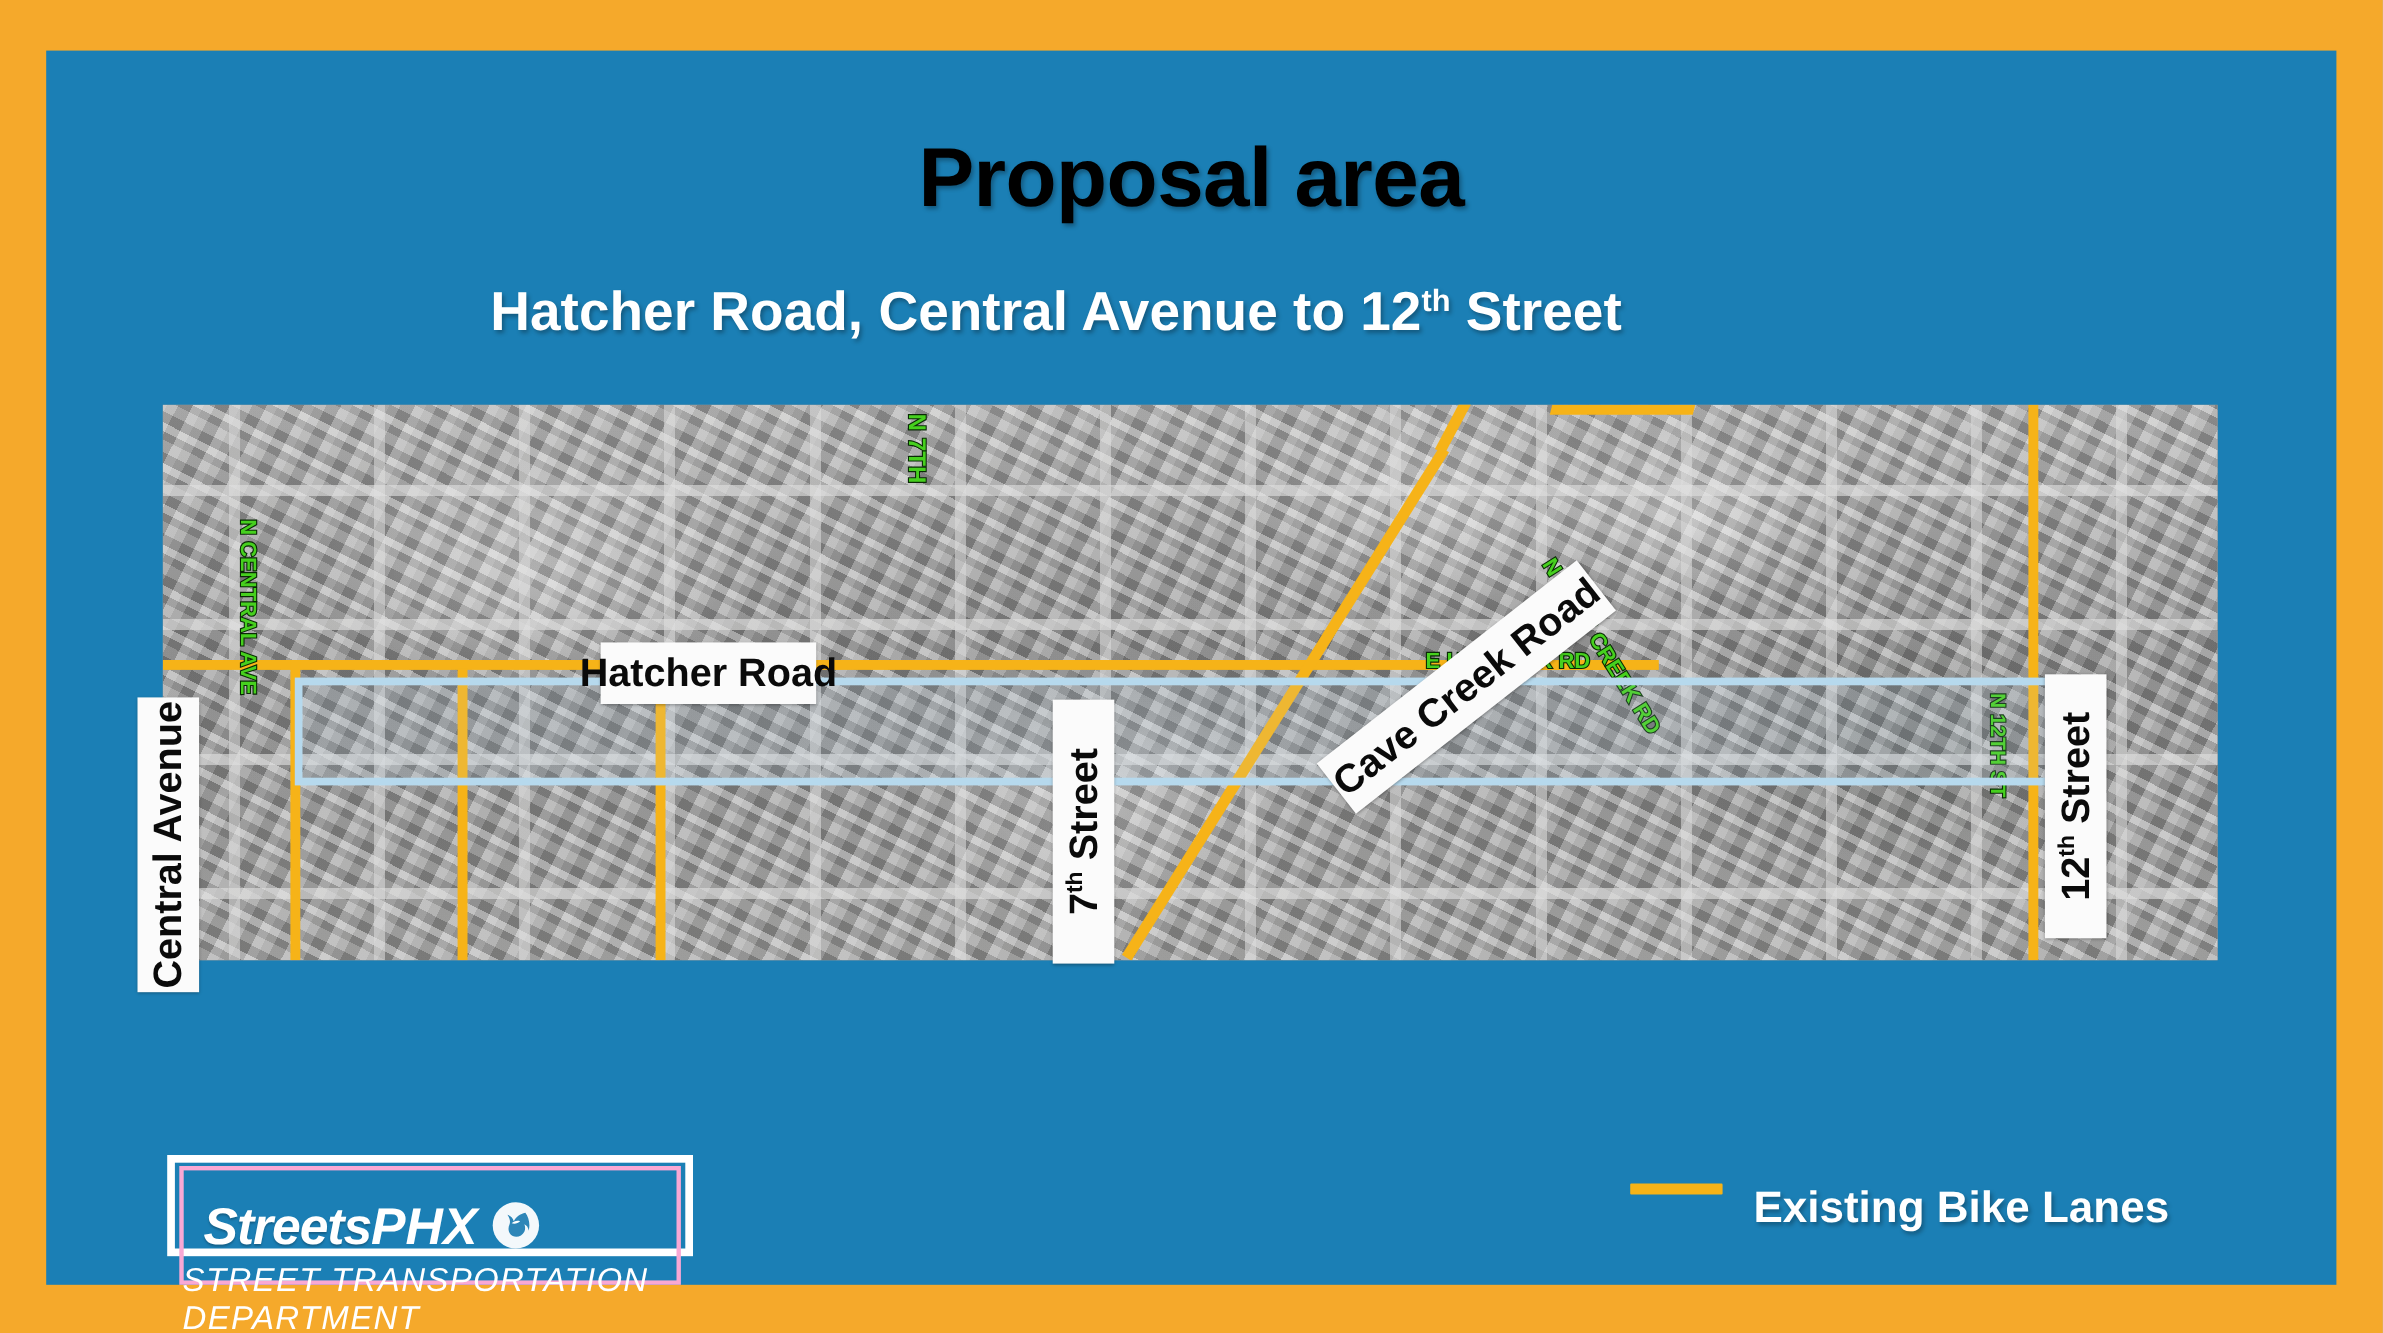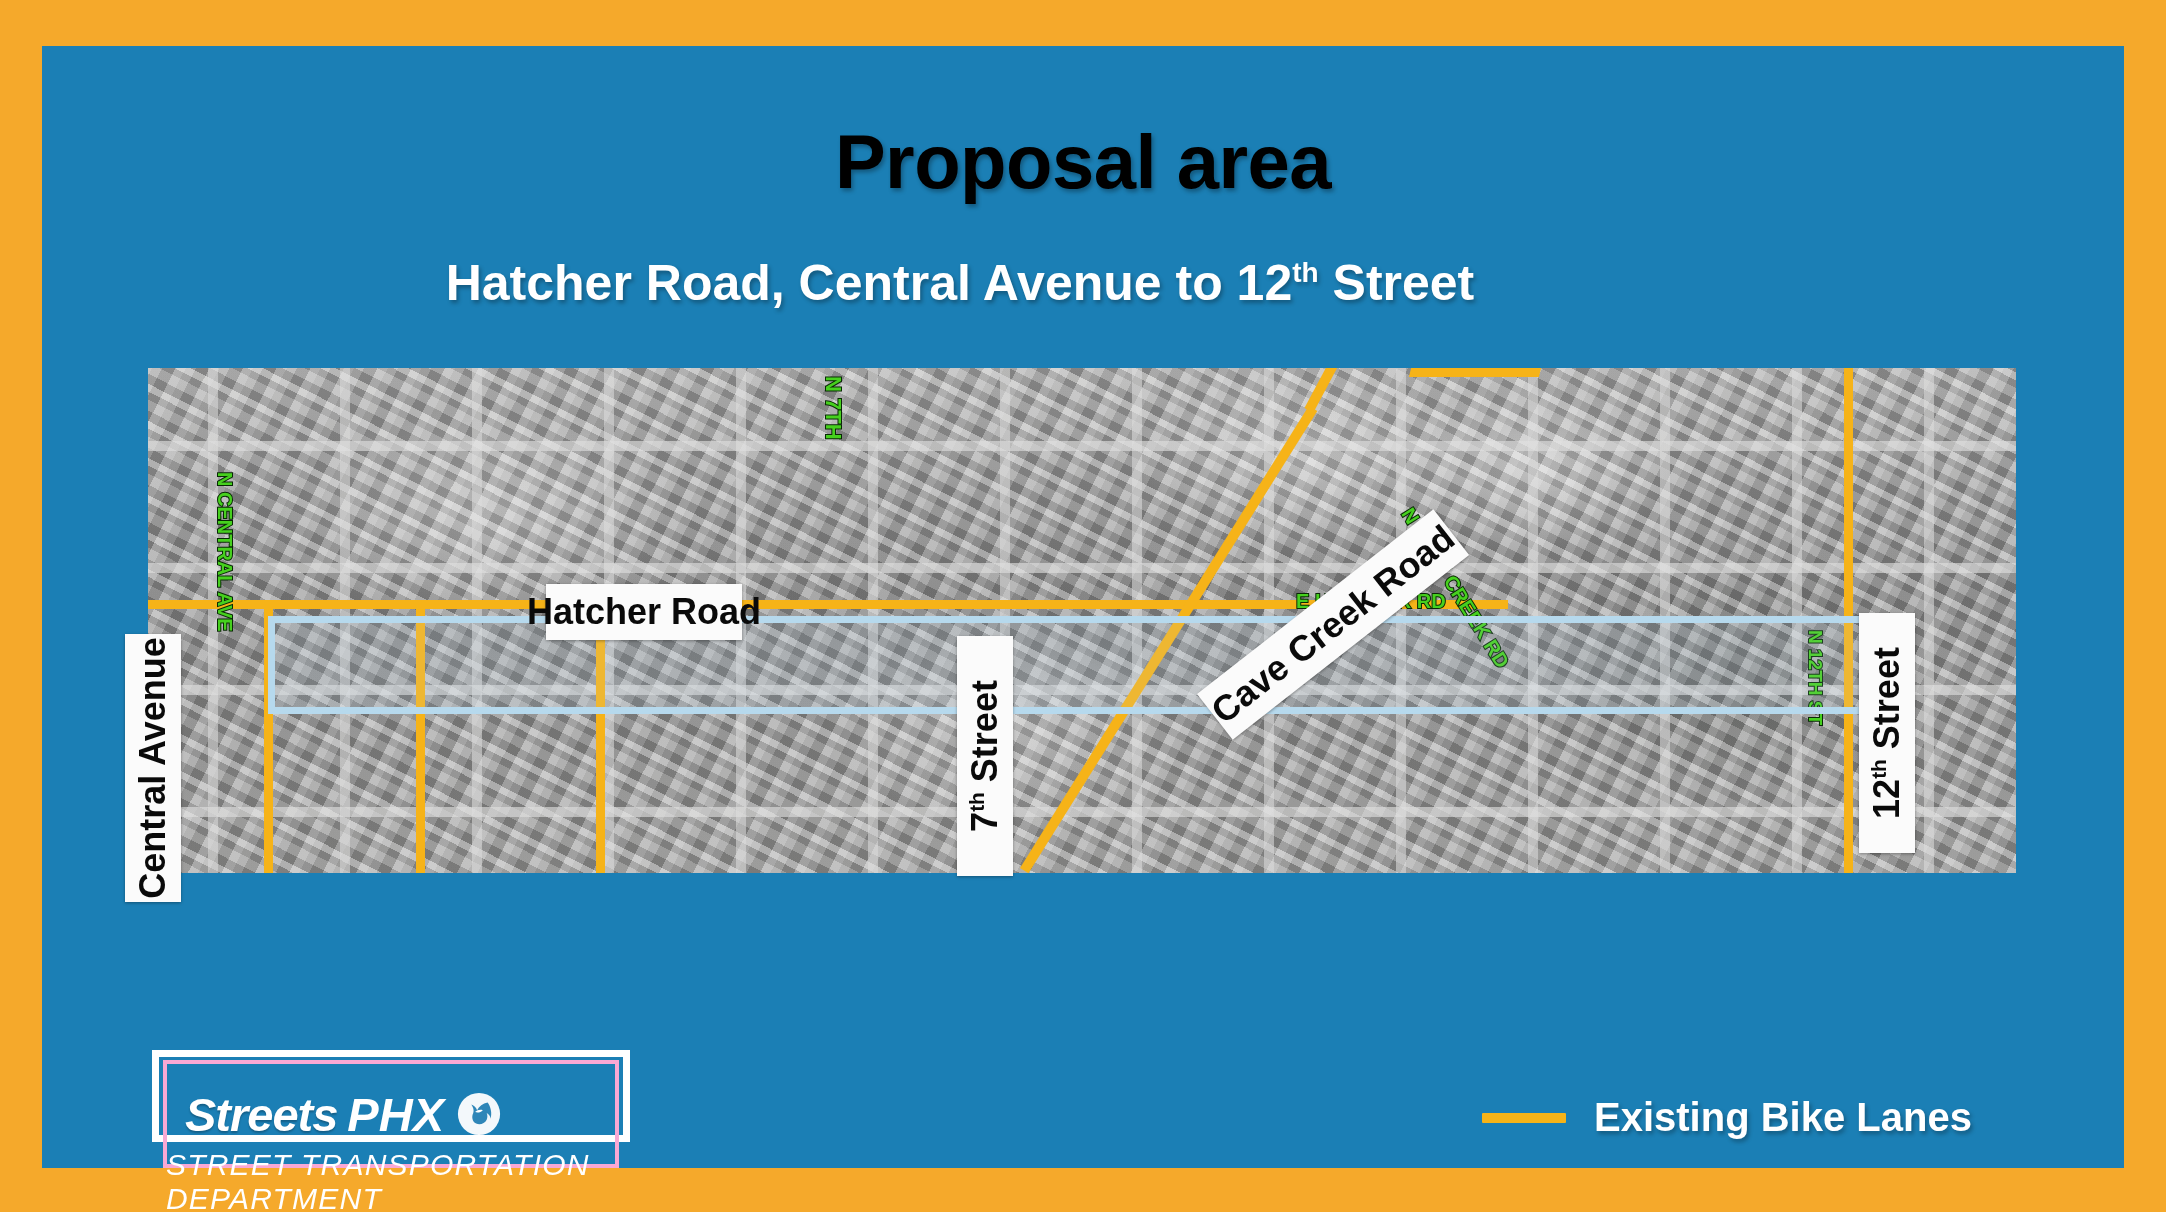--- a/index.html
+++ b/index.html
@@ -116,32 +116,32 @@
     border:4px solid #f9a8d4;box-sizing:border-box;
     display:flex;align-items:center;
   }
   #logo-streets{
     color:#ffffff;font-size:47px;font-weight:bold;font-style:italic;
     margin-left:18px;letter-spacing:-1px;
     text-shadow:0 2px 2px rgba(0,0,0,.25);
   }
   #logo-phx{
     color:#ffffff;font-size:47px;font-weight:bold;font-style:italic;
-    margin-left:10px;letter-spacing:0px;
+    letter-spacing:0px;
   }
   #logo-bird{margin-left:12px;display:flex;align-items:center;}
   #logo-tagline{
     position:absolute;left:14px;top:98px;
     color:#ffffff;font-size:30px;font-weight:normal;font-style:italic;
     letter-spacing:1.2px;
   }
   
   #legend{
     position:absolute;left:1440px;top:1030px;
-    display:flex;align-items:center;margin-top:19px;
+    display:flex;
   }
   #legend-swatch{
     width:84px;height:10px;background:#F6B318;border-radius:1px;
   }
   #legend-label{
     margin-left:28px;color:#ffffff;font-size:40px;font-weight:bold;
     text-shadow:2px 3px 4px rgba(0,0,0,.30);white-space:nowrap;
   }
 </style>
 </head>

